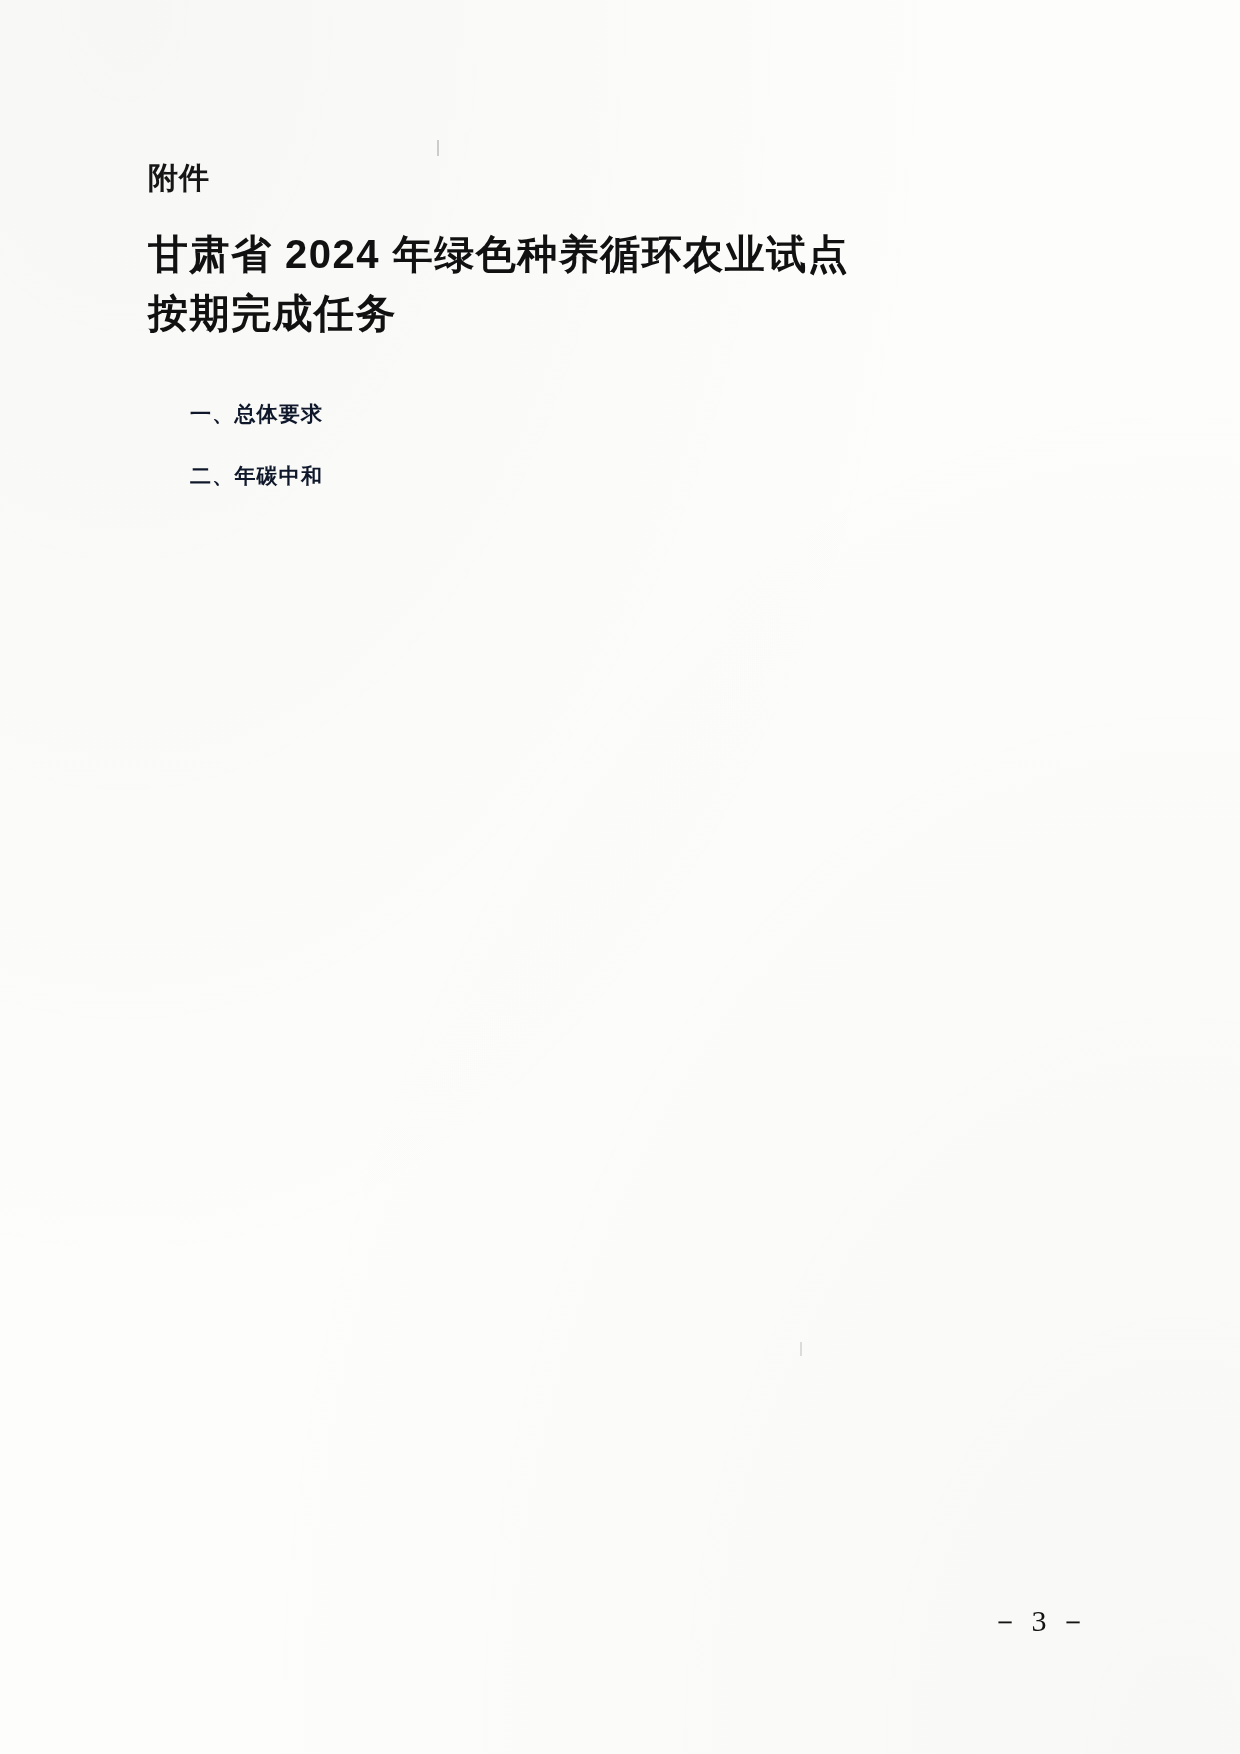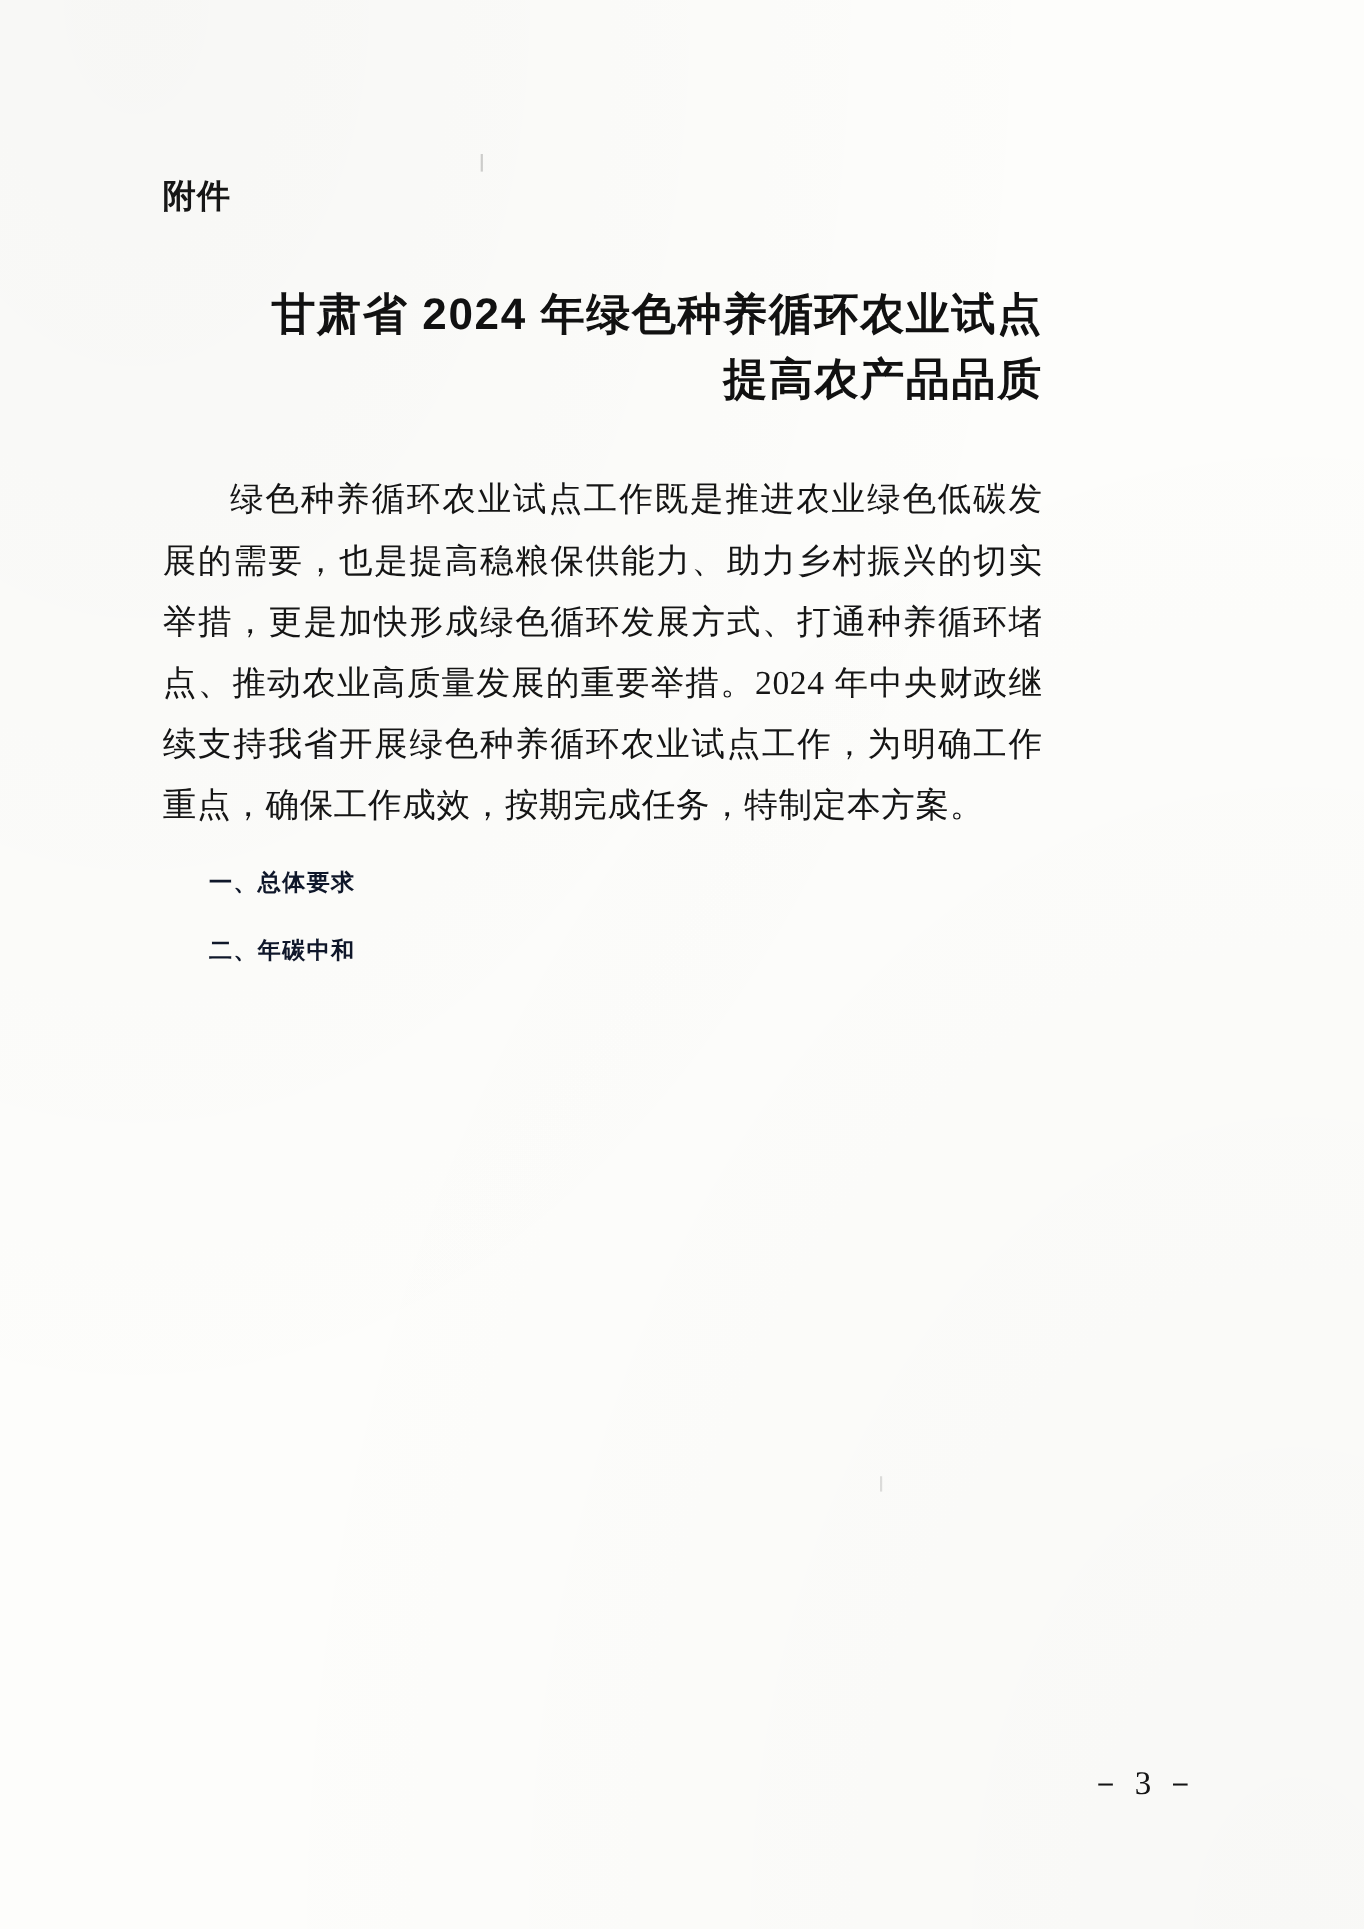--- a/index.html
+++ b/index.html
@@ -35,22 +35,22 @@
   }
   .attachment-label {
     margin-top: 158px;
     font-size: 30px;
     letter-spacing: 1px;
     font-family: "Liberation Sans", "DejaVu Sans", sans-serif;
     font-weight: 600;
     color: #161616;
   }
   .doc-title {
-    margin-top: 58px;
-    text-align: right;
+    margin-top: 26px;
+    text-align: left;
     font-family: "Liberation Sans", "DejaVu Sans", sans-serif;
     font-weight: bold;
     font-size: 40px;
     line-height: 1.48;
     letter-spacing: 1.5px;
     color: #111111;
   }
   .doc-title .line2 {
     display: block;
   }
@@ -110,26 +110,25 @@
 
   <div class="fold-mark"></div>
   <div class="fold-mark2"></div>
 
   <div class="content">
 
     <div class="attachment-label">附件</div>
 
     <div class="doc-title">
       <span class="line1">甘肃省 2024 年绿色种养循环农业试点</span>
-      <span class="line2">提高农产品品质</span>
+      <span class="line2">按期完成任务</span>
     </div>
 
     <div class="body-block">
 
-      <p class="para">绿色种养循环农业试点工作既是推进农业绿色低碳发展的需要，也是提高稳粮保供能力、助力乡村振兴的切实举措，更是加快形成绿色循环发展方式、打通种养循环堵点、推动农业高质量发展的重要举措。2024 年中央财政继续支持我省开展绿色种养循环农业试点工作，为明确工作重点，确保工作成效，按期完成任务，特制定本方案。</p>
 
       <h2 class="section">一、总体要求</h2>
 
       <h2 class="section">二、年碳中和</h2>
 
     </div>
   </div>
 
   <div class="page-number">－ 3 －</div>
 

